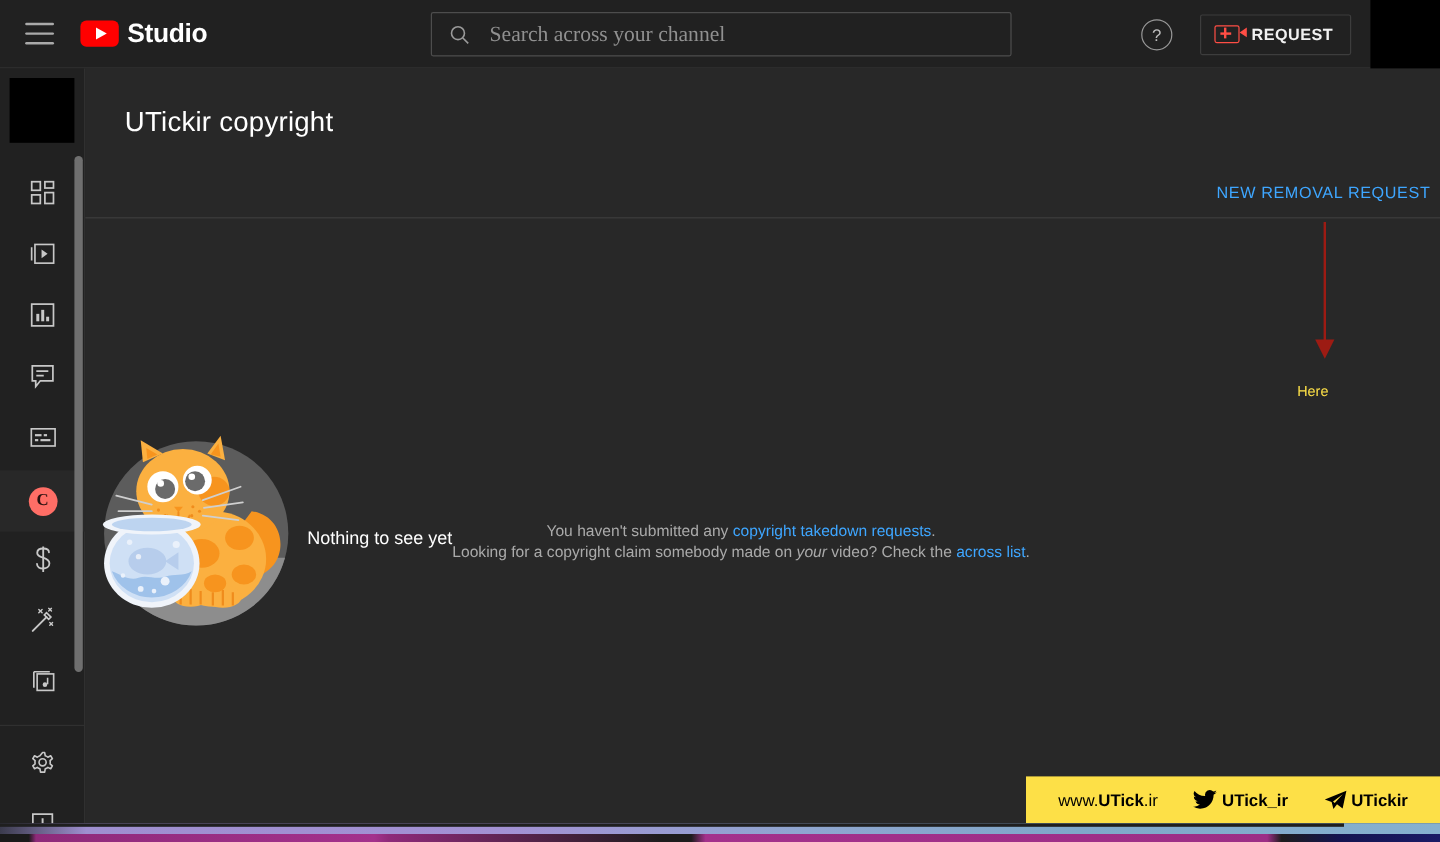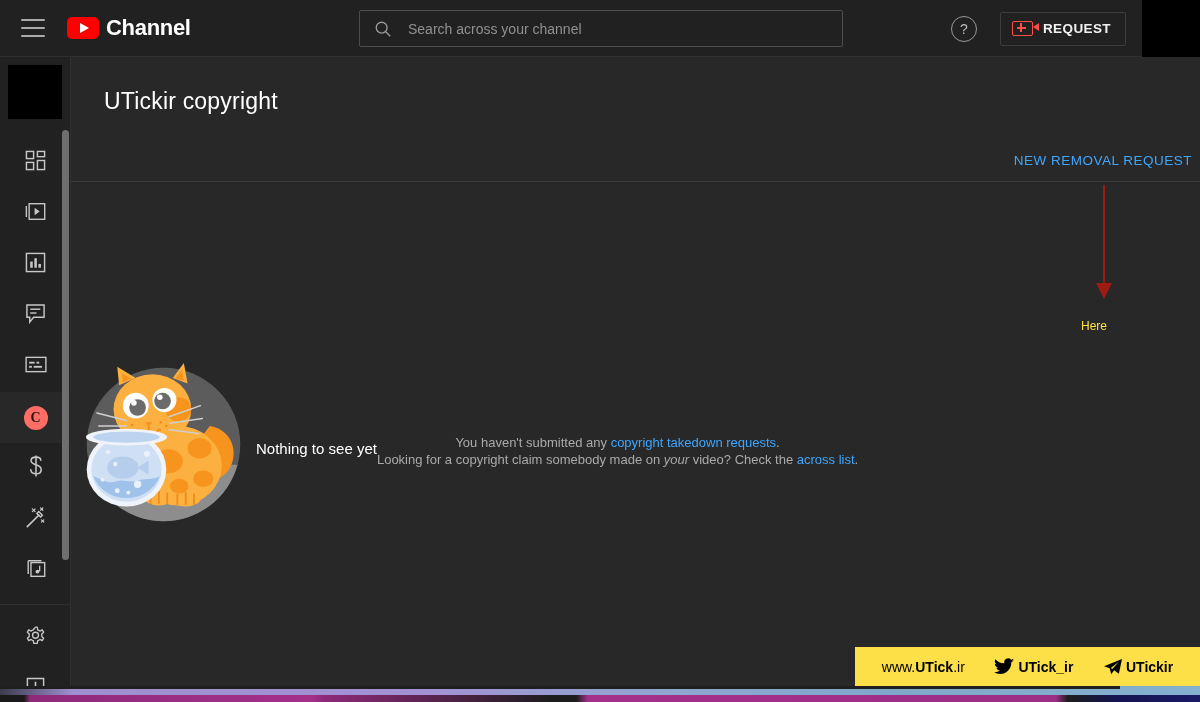--- a/index.html
+++ b/index.html
@@ -45,21 +45,21 @@
   .search-wrap {
     position: absolute; left: 359px; top: 10px;
     width: 484px; height: 37px;
     border: 1px solid #4d4d4d; border-radius: 2px;
     display: flex; align-items: center;
     background: transparent;
   }
   .search-icon { margin-left: 14px; margin-right: 16px; display: flex; }
   .search-input {
     flex: 1; background: transparent; border: none; outline: none;
-    color: #fef9c3; font-size: 14px; font-family: Liberation Sans, sans-serif;
+    color: #fef9c3; font-size: 18px; font-family: Liberation Serif, serif;
     padding-right: 12px;
   }
   .search-input::placeholder { color: #909090; }
 
   .topbar-right {
     position: absolute; right: 0; top: 0; height: 57px;
     display: flex; align-items: center;
   }
   .help-btn {
     width: 26px; height: 26px; border-radius: 50%; border: 1.6px solid #999999;
@@ -228,21 +228,21 @@
     <div class="hamburger">
       <span></span>
         <span></span>
         <span></span>
     </div>
 
     <div class="brand">
       <div class="yt-logo">
         <div class="tri"></div>
       </div>
-      <div class="brand-name">Channel</div>
+      <div class="brand-name">Studio</div>
     </div>
 
     <div class="search-wrap">
       <span class="search-icon">
         <svg width="18" height="18" viewBox="0 0 20 20">
           <circle cx="8.5" cy="8.5" r="6" fill="none" stroke="#9a9a9a" stroke-width="1.5"></circle>
           <line x1="13" y1="13" x2="18" y2="18" stroke="#9a9a9a" stroke-width="1.5"></line>
         </svg>
       </span>
       <input class="search-input" type="text" placeholder="Search across your channel" style="">

